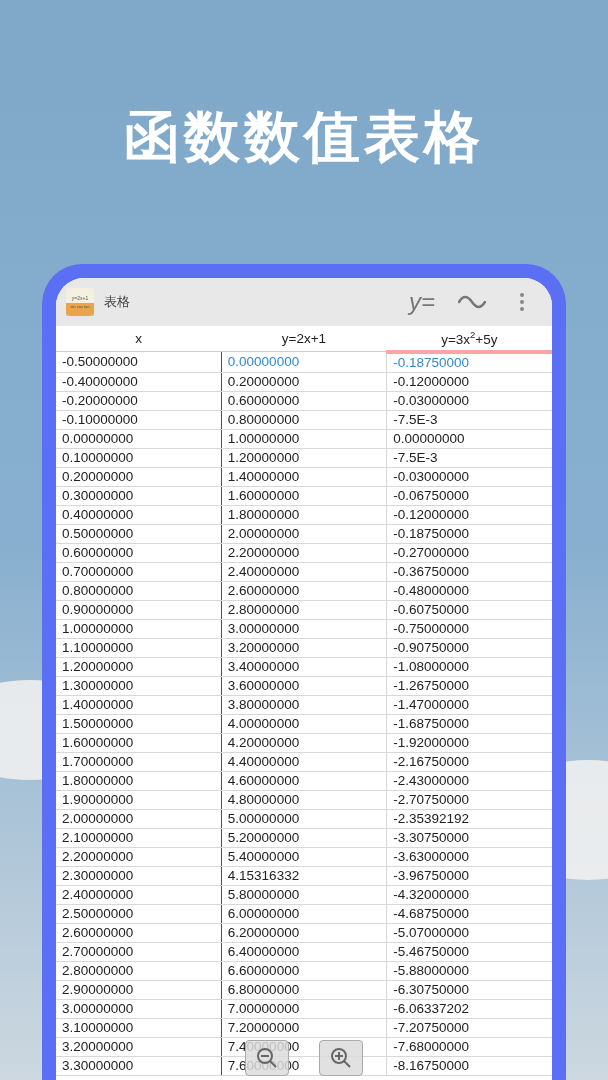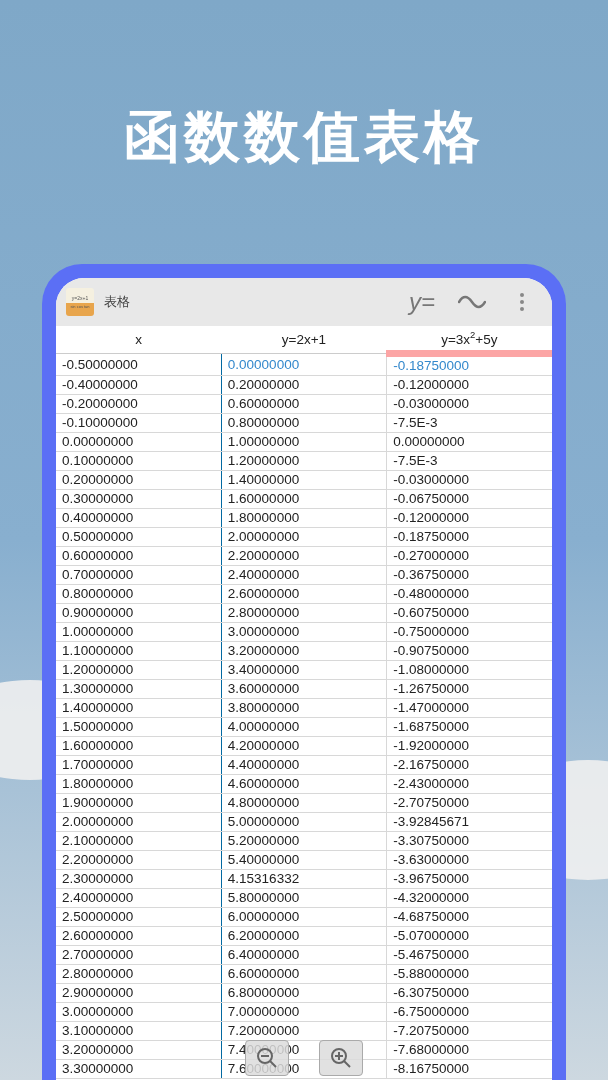--- a/index.html
+++ b/index.html
@@ -92,21 +92,21 @@
   table-layout: fixed;
 }
 th {
   font-weight: normal;
   text-align: center;
   padding: 3px 4px;
   border-bottom: 1px solid #ccc;
   color: #222;
   background: #fff;
 }
-th:nth-child(3) { border-bottom: 7px solid #fca5a5; }
+th:nth-child(3) { border-bottom: 4px solid #fca5a5; }
 td {
   padding: 1.5px 6px;
   border-bottom: 1px solid #d8d8d8;
   color: #222;
   white-space: nowrap;
   overflow: hidden;
 }
 td:first-child { border-right: 1px solid #0369a1; }
 td:nth-child(2) { border-right: 1px solid #d8d8d8; }
 tr.first-row td { color: #3388cc; }
@@ -296,21 +296,21 @@
               <td>-2.43000000</td>
             </tr>
             <tr>
               <td>1.90000000</td>
               <td>4.80000000</td>
               <td>-2.70750000</td>
             </tr>
             <tr>
               <td>2.00000000</td>
               <td>5.00000000</td>
-              <td>-3.92845671</td>
+              <td>-2.35392192</td>
             </tr>
             <tr>
               <td>2.10000000</td>
               <td>5.20000000</td>
               <td>-3.30750000</td>
             </tr>
             <tr>
               <td>2.20000000</td>
               <td>5.40000000</td>
               <td>-3.63000000</td>
@@ -346,21 +346,21 @@
               <td>-5.88000000</td>
             </tr>
             <tr>
               <td>2.90000000</td>
               <td>6.80000000</td>
               <td>-6.30750000</td>
             </tr>
             <tr>
               <td>3.00000000</td>
               <td>7.00000000</td>
-              <td>-6.75000000</td>
+              <td>-6.06337202</td>
             </tr>
             <tr>
               <td>3.10000000</td>
               <td>7.20000000</td>
               <td>-7.20750000</td>
             </tr>
             <tr>
               <td>3.20000000</td>
               <td>7.40000000</td>
               <td>-7.68000000</td>

